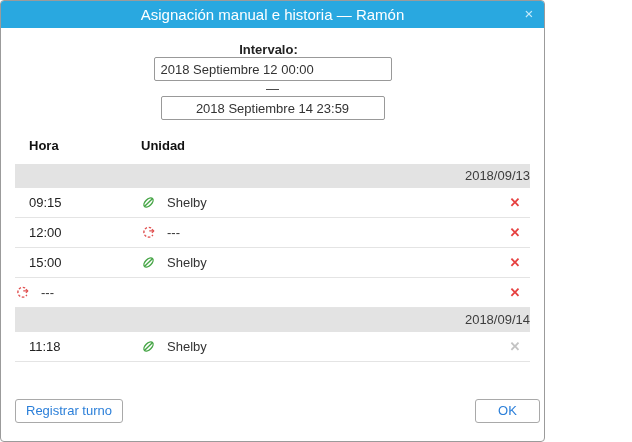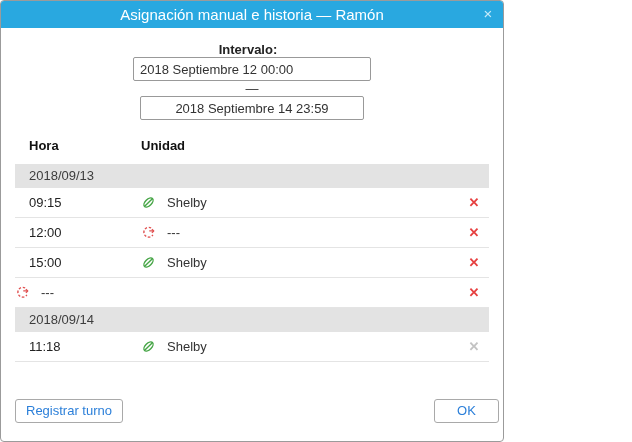--- a/index.html
+++ b/index.html
@@ -1,33 +1,33 @@
 <!DOCTYPE html>
 <html><head>
 <meta charset="utf-8">
 <style>
   html,body{margin:0;padding:0;background:#fff;}
   *{box-sizing:border-box;}
   body{font-family:"Liberation Sans",sans-serif;width:632px;height:442px;}
-  .dialog{position:relative;width:504px;height:442px;background:#fff;border:1px solid #9b9b9b;border-radius:4px;overflow:hidden;}
+  .dialog{position:relative;width:545px;height:442px;background:#fff;border:1px solid #9b9b9b;border-radius:4px;overflow:hidden;}
   .titlebar{height:27px;background:#29a8e0;color:#fff;font-size:15px;line-height:27px;text-align:center;position:relative;}
   .titlebar .close{position:absolute;right:0;top:0;width:30px;height:27px;line-height:26px;text-align:center;color:#c9ecfa;font-size:15px;cursor:pointer;}
   .interval{display:flex;align-items:center;margin:14px 14px 0 14px;flex-direction:column;}
   .interval .lbl{font-size:13px;font-weight:bold;color:#222;margin-right:8px;white-space:nowrap;}
   .interval input{height:24px;border:1px solid #999;border-radius:2px;font-family:"Liberation Sans",sans-serif;font-size:13px;color:#333;padding:4px 6px;background:#fff;}
   .interval input.from{width:238px;}
   .interval input.to{width:224px;text-align:center;}
   .interval .dash{margin:0 9px;color:#333;font-size:13px;}
   .btn{display:inline-block;background:#fff;border:1px solid #a9a9a9;border-radius:3px;color:#2b7fd9;font-size:13px;font-family:"Liberation Sans",sans-serif;height:24px;line-height:22px;padding:0 10px;cursor:pointer;white-space:nowrap;}
   .interval .btn{margin-left:auto;}
   .table{margin:0 14px;}
   .col-header{display:flex;padding:18px 0 11px 0;font-size:13px;font-weight:bold;color:#111;}
   .col-header .c-time{width:126px;padding-left:14px;}
   .col-header .c-unit{flex:1;}
-  .group-header{height:24px;line-height:24px;background:#e3e3e3;color:#3d3d3d;font-size:13px;padding-left:14px;}
+  .group-header{height:24px;line-height:24px;background:#e3e3e3;color:#3d3d3d;font-size:13px;padding-left:14px;text-align:right;}
   .row{display:flex;align-items:center;height:30px;border-bottom:1px solid #e4e4e4;font-size:13px;color:#222;}
   .row .c-time{width:126px;padding-left:14px;}
   .row .c-unit{flex:1;display:flex;align-items:center;}
   .row .icon{width:15px;height:15px;display:inline-flex;margin-right:11px;}
   .row .unit-name{color:#333;}
   .row .del{width:30px;text-align:center;color:#e64040;font-size:13px;font-weight:bold;cursor:pointer;}
   .row .del.disabled{color:#c3c3c3;cursor:default;}
   .footer{position:absolute;left:14px;right:4px;bottom:18px;display:flex;justify-content:space-between;align-items:center;}
 </style>
 </head>

